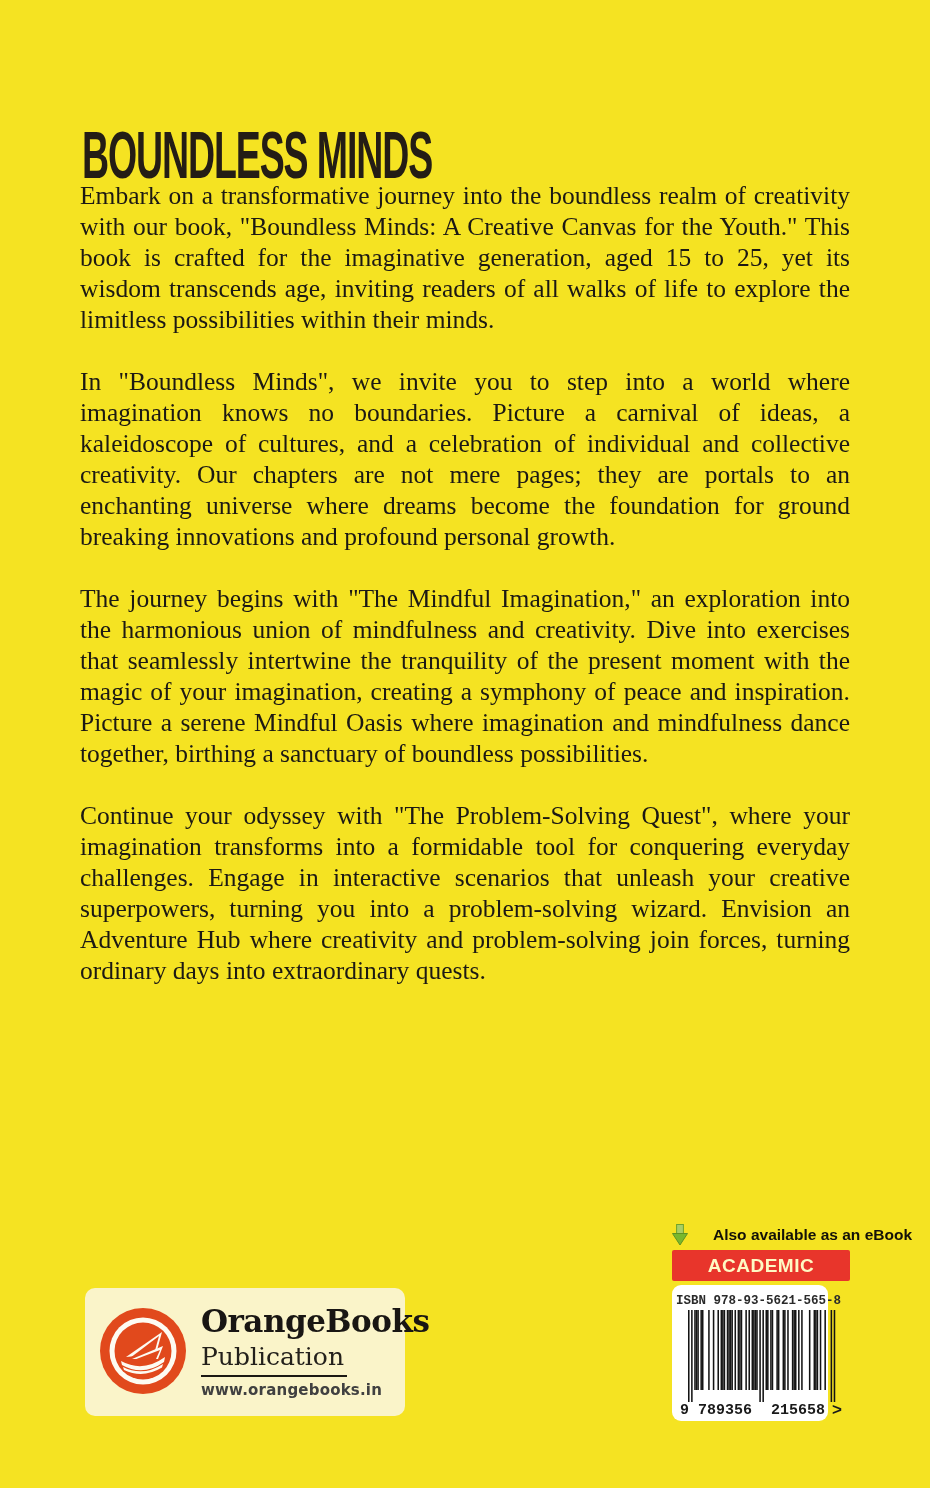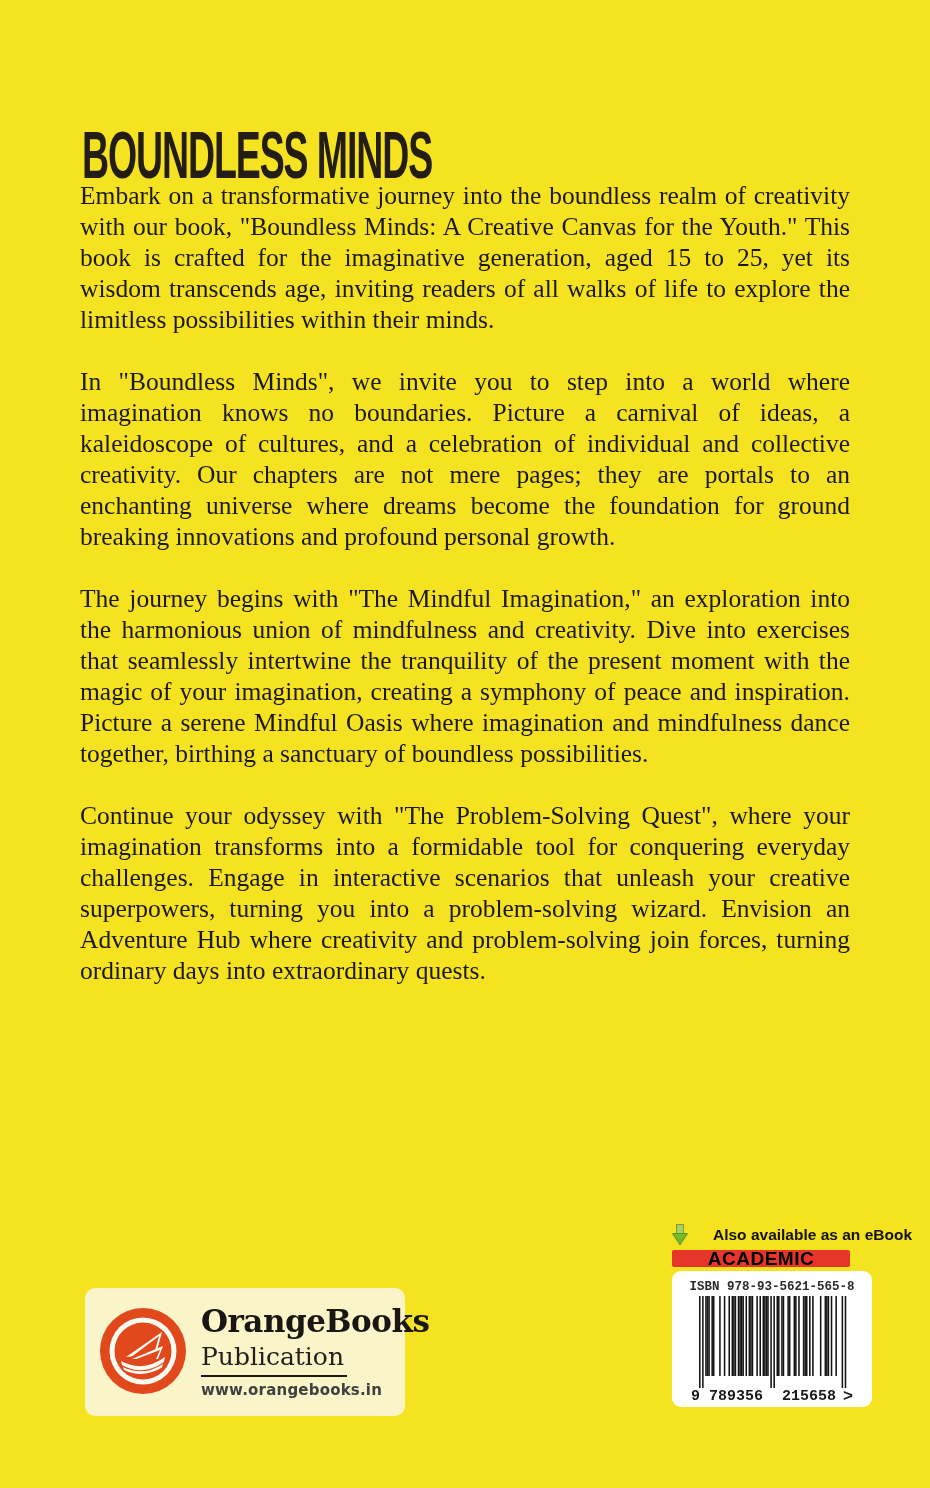--- a/index.html
+++ b/index.html
@@ -78,31 +78,31 @@
     height: 26px;
   }
   .ebook-line svg { display: block; }
   .ebook-label {
     font-family: "Liberation Sans", sans-serif;
     font-weight: bold; font-size: 15.5px; color: #131108;
     white-space: nowrap;
   }
   .academic-badge {
     margin-top: 2px;
-    height: 17px; width: 178px;
+    height: 31px; width: 178px;
     background: var(--badge_red, #E8352B);
     border-radius: 2px;
     display: flex; align-items: center; justify-content: center;
     font-family: "Liberation Sans", sans-serif;
     font-weight: bold; font-size: 19px; letter-spacing: 0.5px;
-    color: #000000;
+    color: #fef9c3;
   }
   .barcode-box {
     margin-top: 4px;
-    width: 200px; height: 136px;
+    width: 156px; height: 136px;
     background: #ffffff;
     border-radius: 9px;
     box-sizing: border-box;
     padding: 7px 4px 0 4px;
   }
   .isbn-line {
     font-family: "Liberation Mono", monospace;
     font-size: 12.5px; font-weight: bold; color: #2a2a2a;
     text-align: center; white-space: nowrap; letter-spacing: 0px;
     height: 18px; line-height: 18px;

